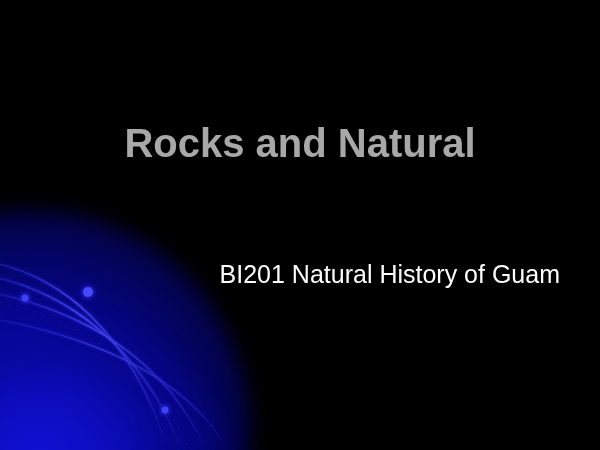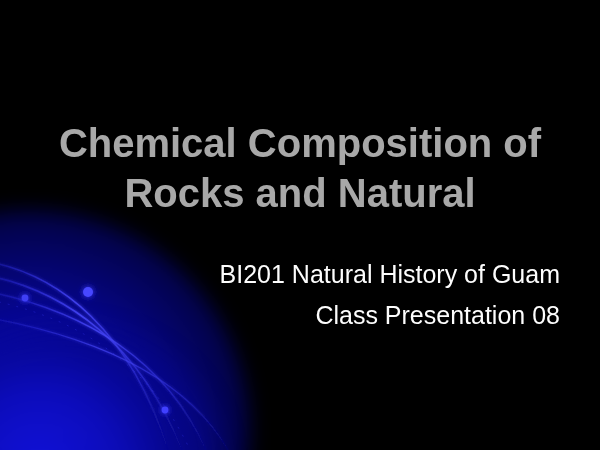--- a/index.html
+++ b/index.html
@@ -149,22 +149,20 @@
         <circle cx="88" cy="292" r="9" fill="url(#dotGrad)" filter="url(#dotGlow)"></circle>
         <circle cx="88" cy="292" r="5" fill="#4747ff"></circle>
 
         <circle cx="165" cy="410" r="7" fill="url(#dotGrad)" filter="url(#dotGlow)"></circle>
         <circle cx="165" cy="410" r="3.4" fill="#4040ff"></circle>
       </g>
     </svg>
   </div>
 
   <div class="title-block">
-    <div class="title-line">Chemical Composition of</div>
     <div class="title-line">Rocks and Natural</div>
   </div>
 
   <div class="subtitle-block">
     <div class="subtitle-line">BI201 Natural History of Guam</div>
-    <div class="subtitle-line">Class Presentation 08</div>
   </div>
 
 </div>
 
 </body></html>

